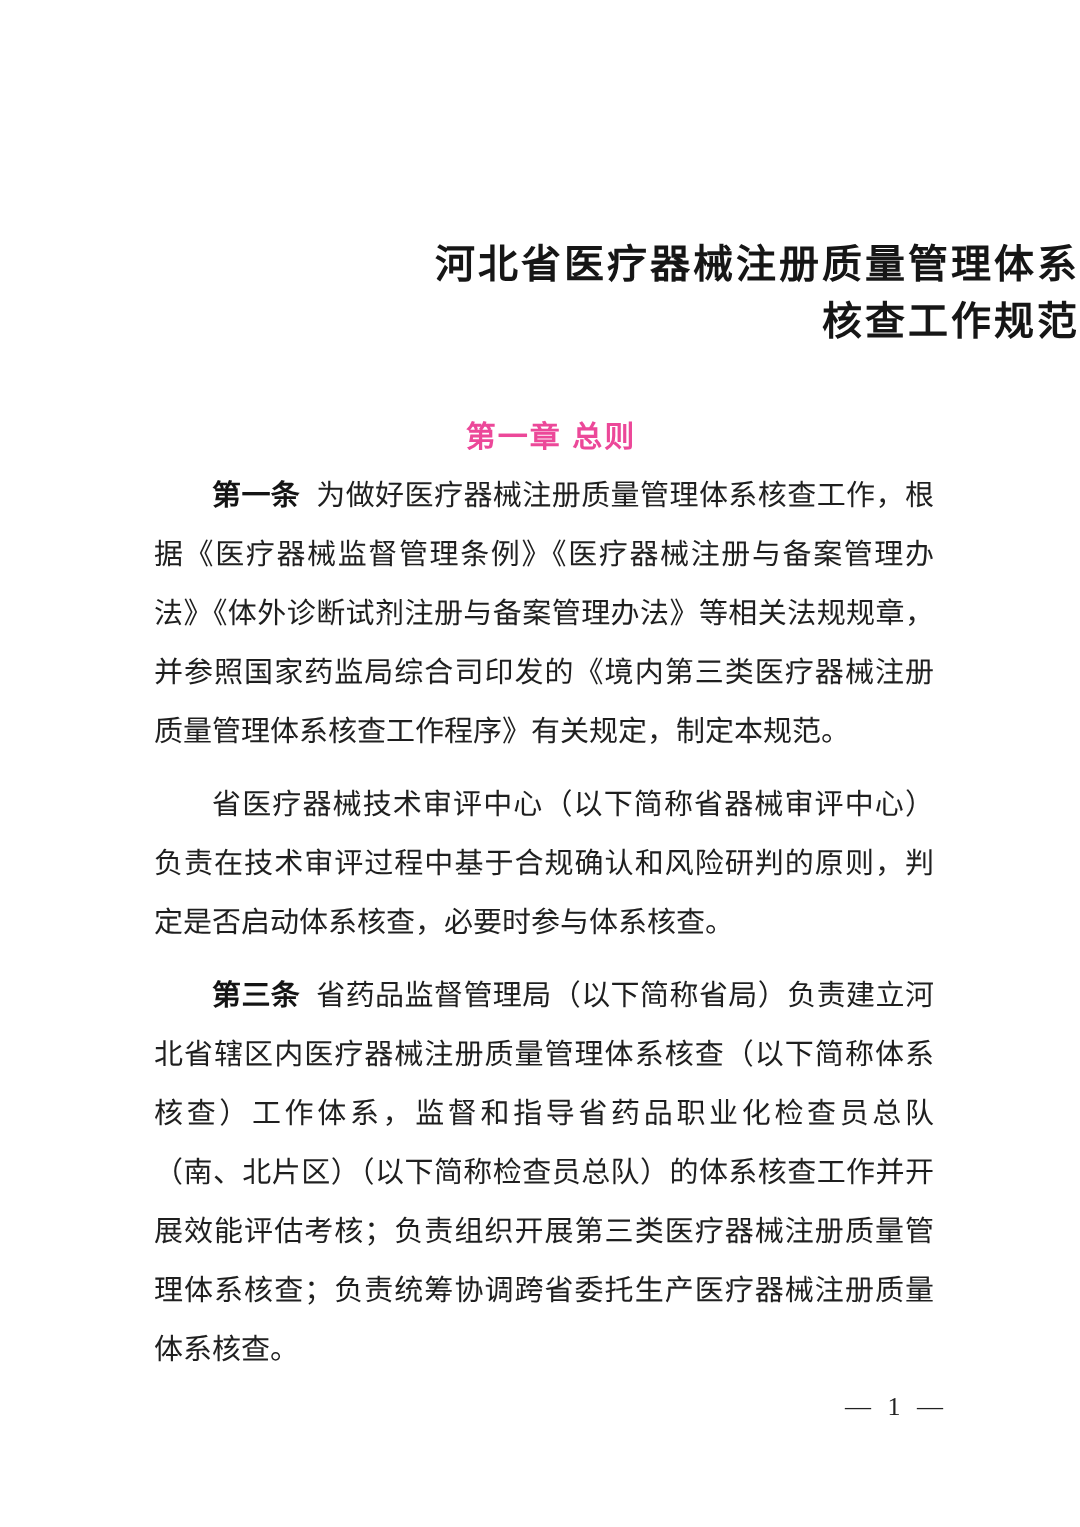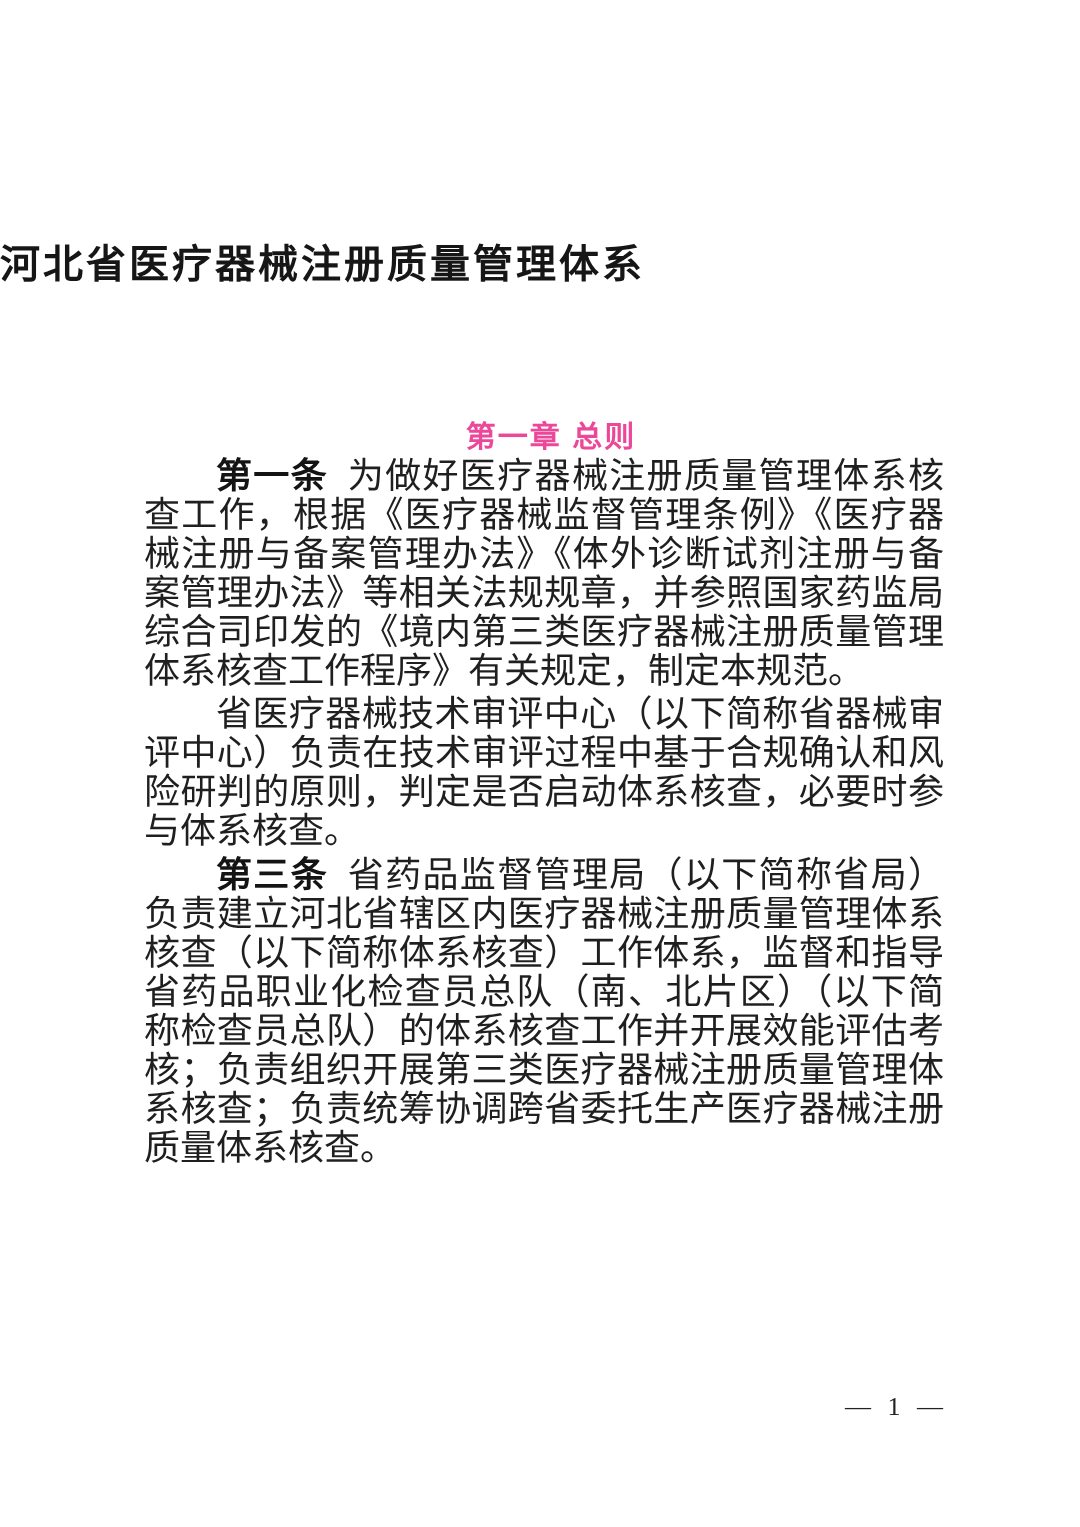--- a/index.html
+++ b/index.html
@@ -19,21 +19,21 @@
     position: absolute;
     inset: 0;
     background: #ffffff;
   }
   .doc-title {
     position: absolute;
     top: 236px;
     left: 0;
     width: 100%;
     margin: 0;
-    text-align: left;
+    text-align: right;
     font-size: 40px;
     font-weight: 700;
     line-height: 57px;
     letter-spacing: 3px;
     color: #161616;
     font-family: "Liberation Serif", "DejaVu Serif", serif;
   }
   .doc-title .title-line {
     display: block;
   }
@@ -50,23 +50,23 @@
     color: #ec4899;
     font-family: "Liberation Sans", "DejaVu Sans", sans-serif;
   }
   .doc-body {
     position: absolute;
     top: 452px;
     left: 140px;
     width: 808px;
   }
   .para {
-    margin: 4px;
-    font-size: 36px;
-    line-height: 39px;
+    margin: 14px;
+    font-size: 29px;
+    line-height: 59px;
     text-align: justify;
     text-indent: 2em;
     color: #1f1f1f;
     word-break: break-all;
   }
   .article-label {
     font-family: "Liberation Sans", "DejaVu Sans", sans-serif;
     font-weight: 700;
     font-style: normal;
     margin-right: 0.55em;
@@ -82,20 +82,21 @@
     font-family: "Liberation Serif", "DejaVu Serif", serif;
   }
 </style>
 </head>
 <body>
 
 <div class="page">
 
   <h1 class="doc-title">
     <span class="title-line">河北省医疗器械注册质量管理体系</span>
+    <span class="title-line">核查工作规范</span>
   </h1>
 
   <h2 class="chapter-heading">第一章 总则</h2>
 
   <div class="doc-body">
 
     <p class="para"><b class="article-label">第一条</b><span>为做好医疗器械注册质量管理体系核查工作，根据《医疗器械监督管理条例》《医疗器械注册与备案管理办法》《体外诊断试剂注册与备案管理办法》等相关法规规章，并参照国家药监局综合司印发的《境内第三类医疗器械注册质量管理体系核查工作程序》有关规定，制定本规范。</span></p>
 
 
     <p class="para"><span>省医疗器械技术审评中心（以下简称省器械审评中心）负责在技术审评过程中基于合规确认和风险研判的原则，判定是否启动体系核查，必要时参与体系核查。</span></p>

